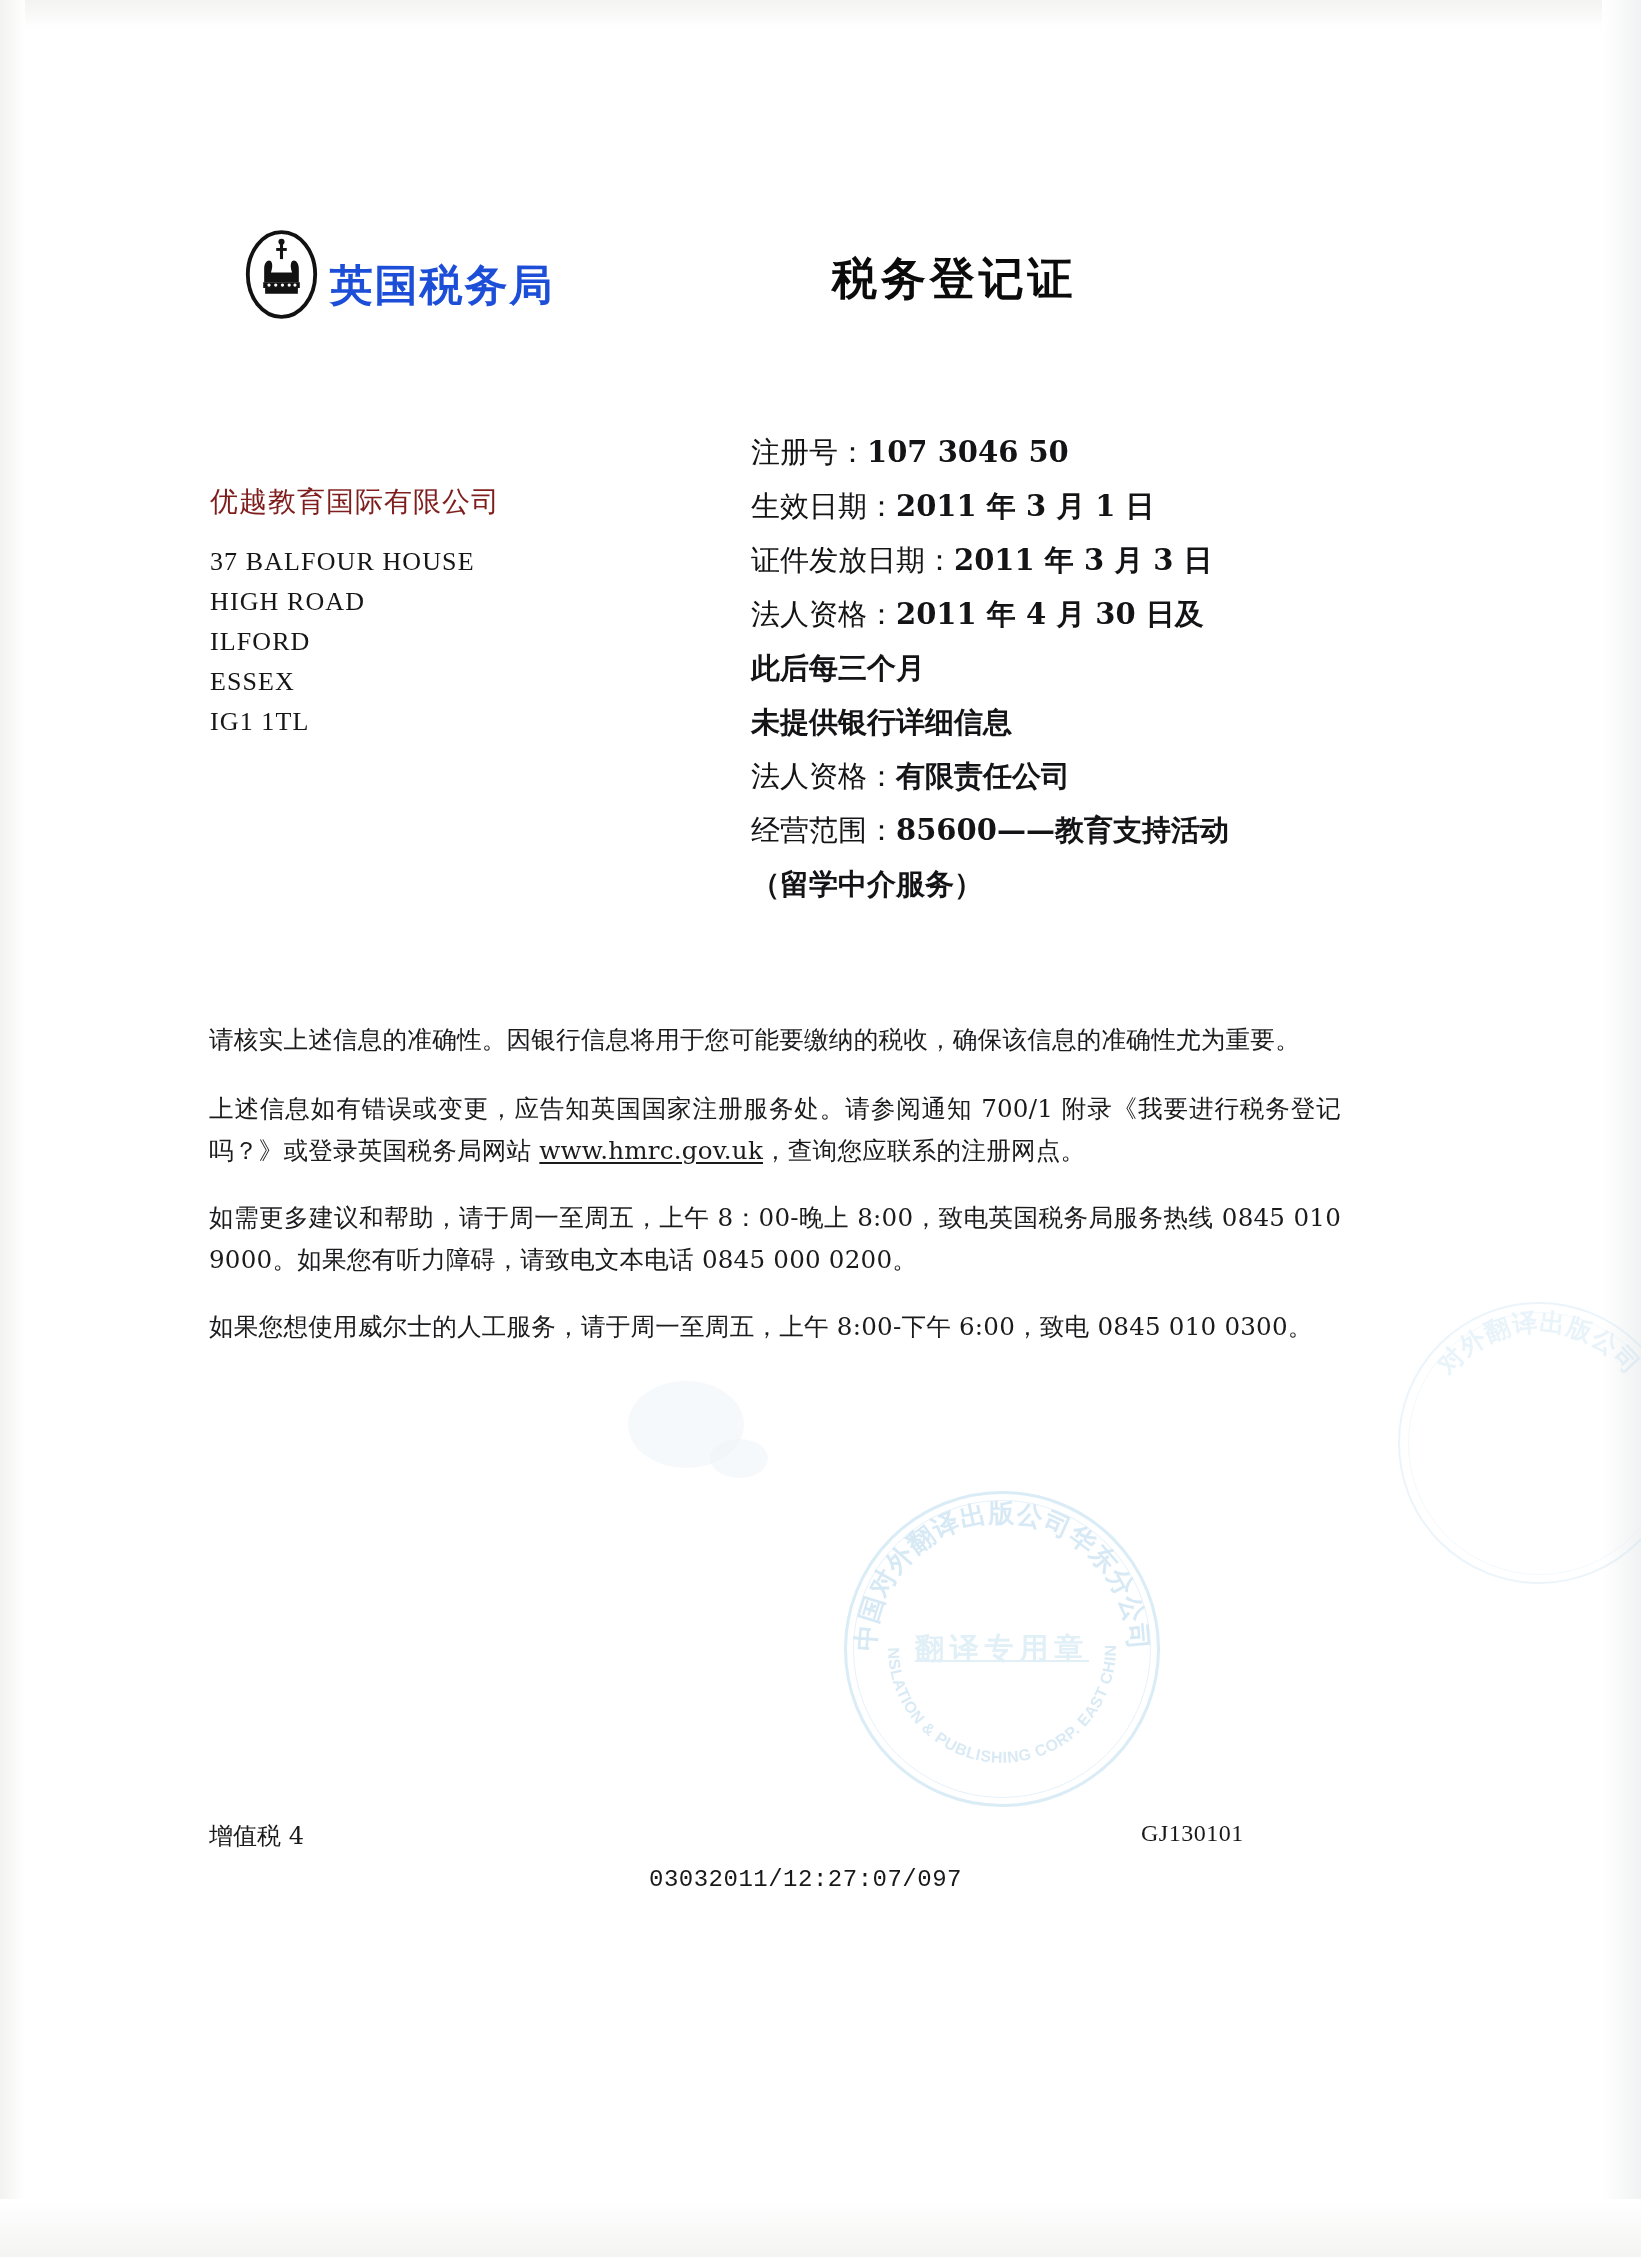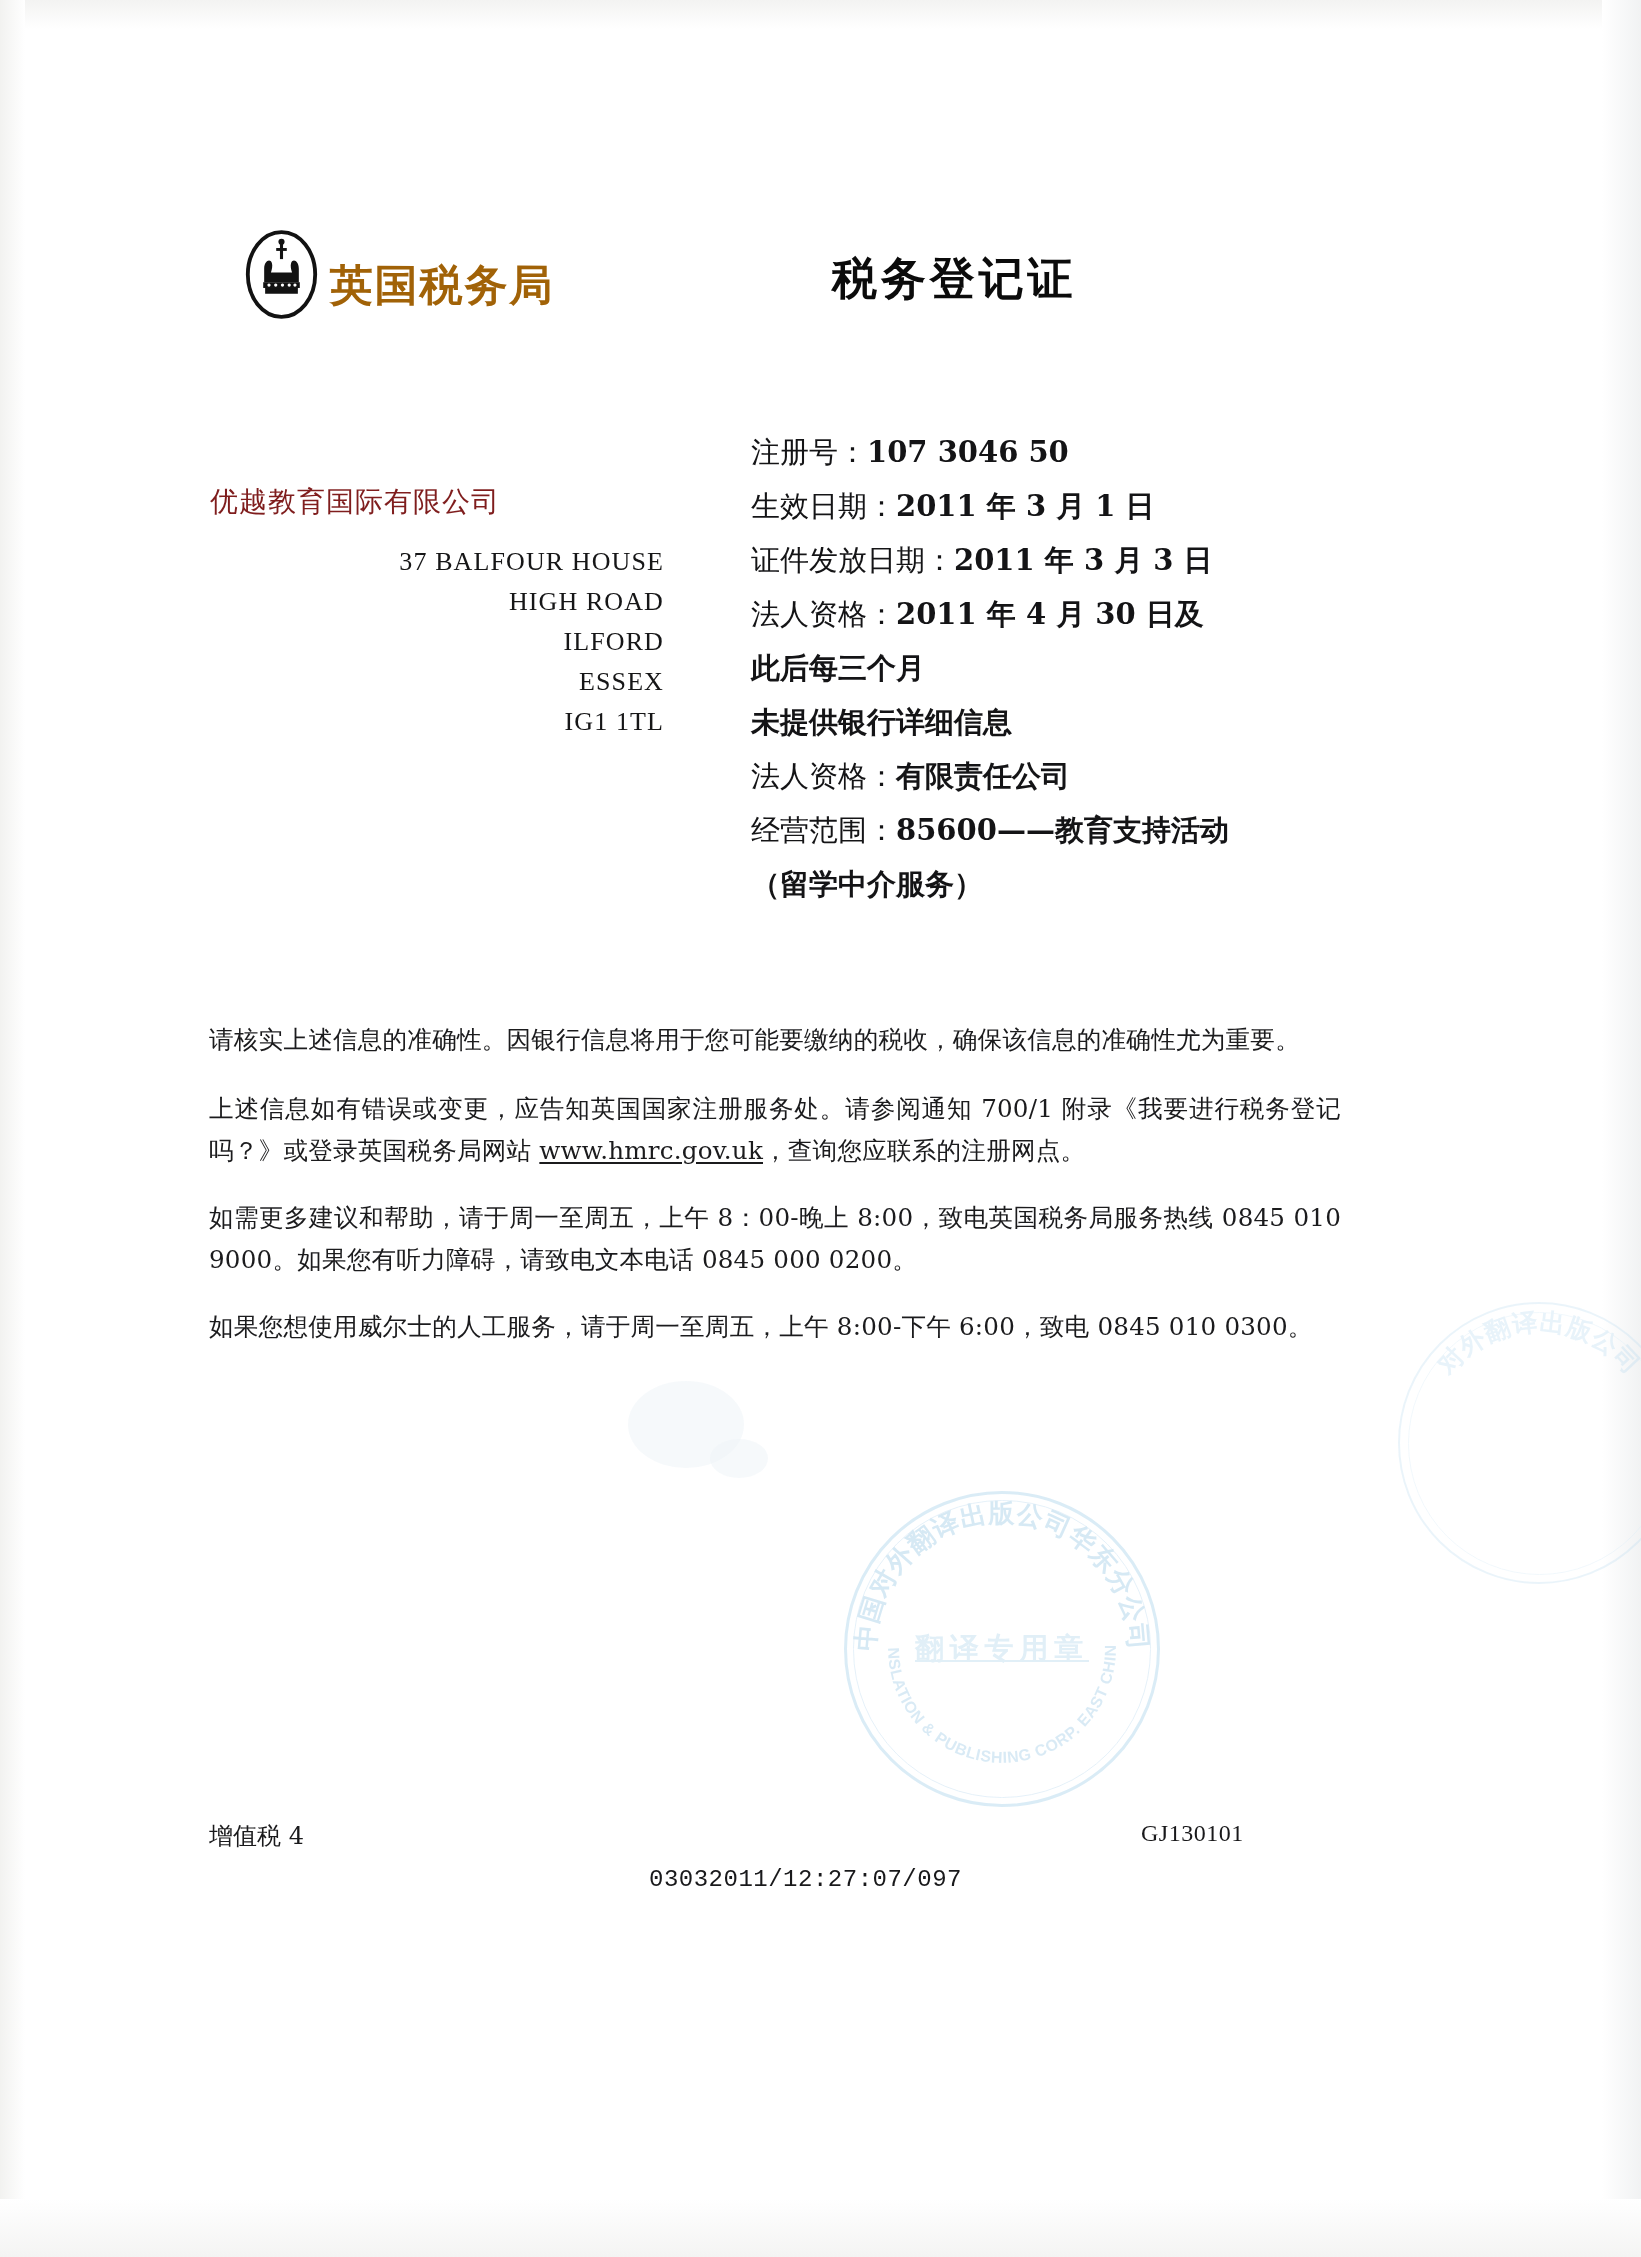--- a/index.html
+++ b/index.html
@@ -54,21 +54,21 @@
     top: 7.7px;
   }
   .brand-name {
     font-size: 43px;
     line-height: 1;
     letter-spacing: 1.9px;
     font-weight: 600;
     margin-left: 9.7px;
     position: relative;
     top: -5.8px;
-    color: #a16207;
+    color: #1d4ed8;
     font-family: "DejaVu Serif", "Liberation Serif", serif;
   }
   .doc-title {
     position: absolute;
     left: 832px; top: 29px;
     font-size: 45px;
     letter-spacing: 3.9px;
     font-weight: 600;
     color: #0b0b0b;
   }
@@ -84,21 +84,20 @@
     letter-spacing: 1px;
     margin-bottom: 21px;
     color: #7f1d1d;
   }
   .addressee .addr-line {
     font-size: 26px;
     letter-spacing: 1.1px;
     line-height: 40px;
     color: #161617;
     font-family: "Liberation Serif", "DejaVu Serif", serif;
-    text-align: right;
   }
 
   
   .details {
     position: absolute;
     left: 751px; top: 425px;
     width: 734px;
   }
   .detail-row {
     font-size: 29px;

